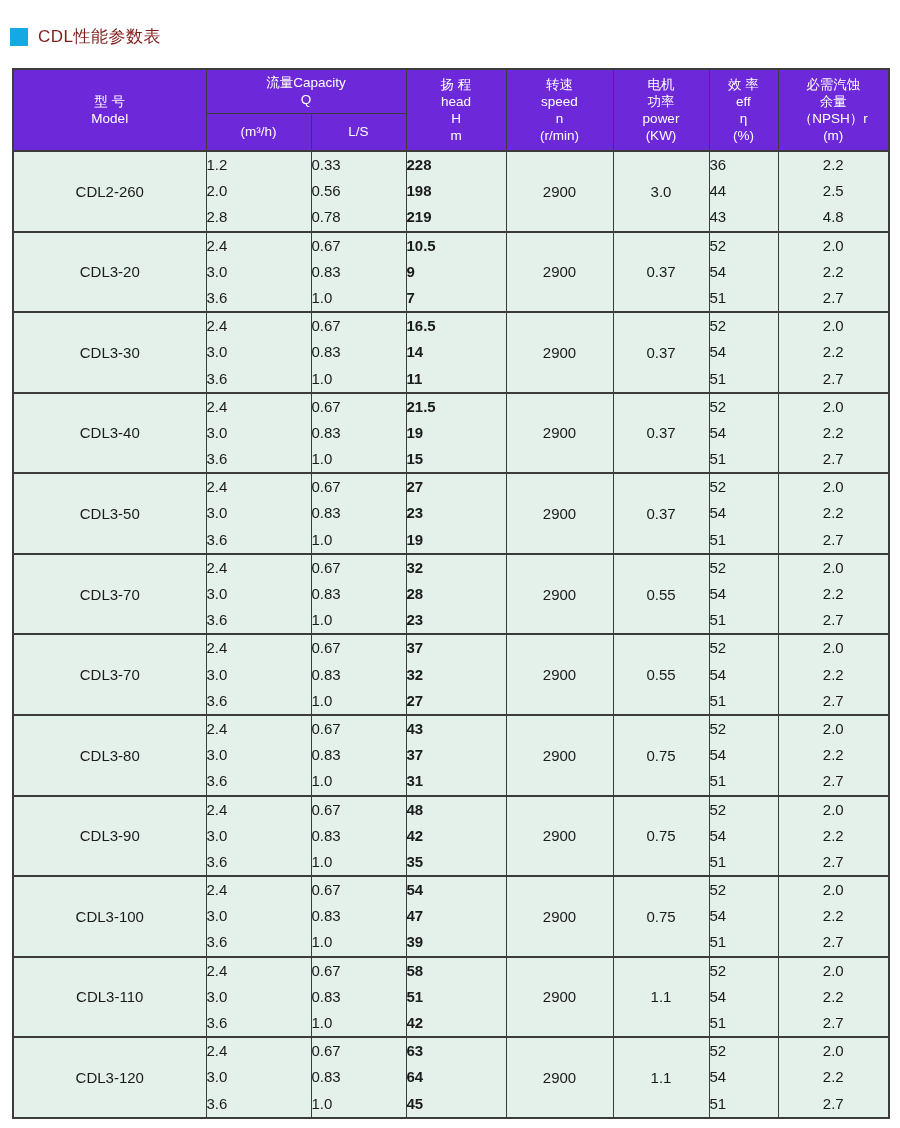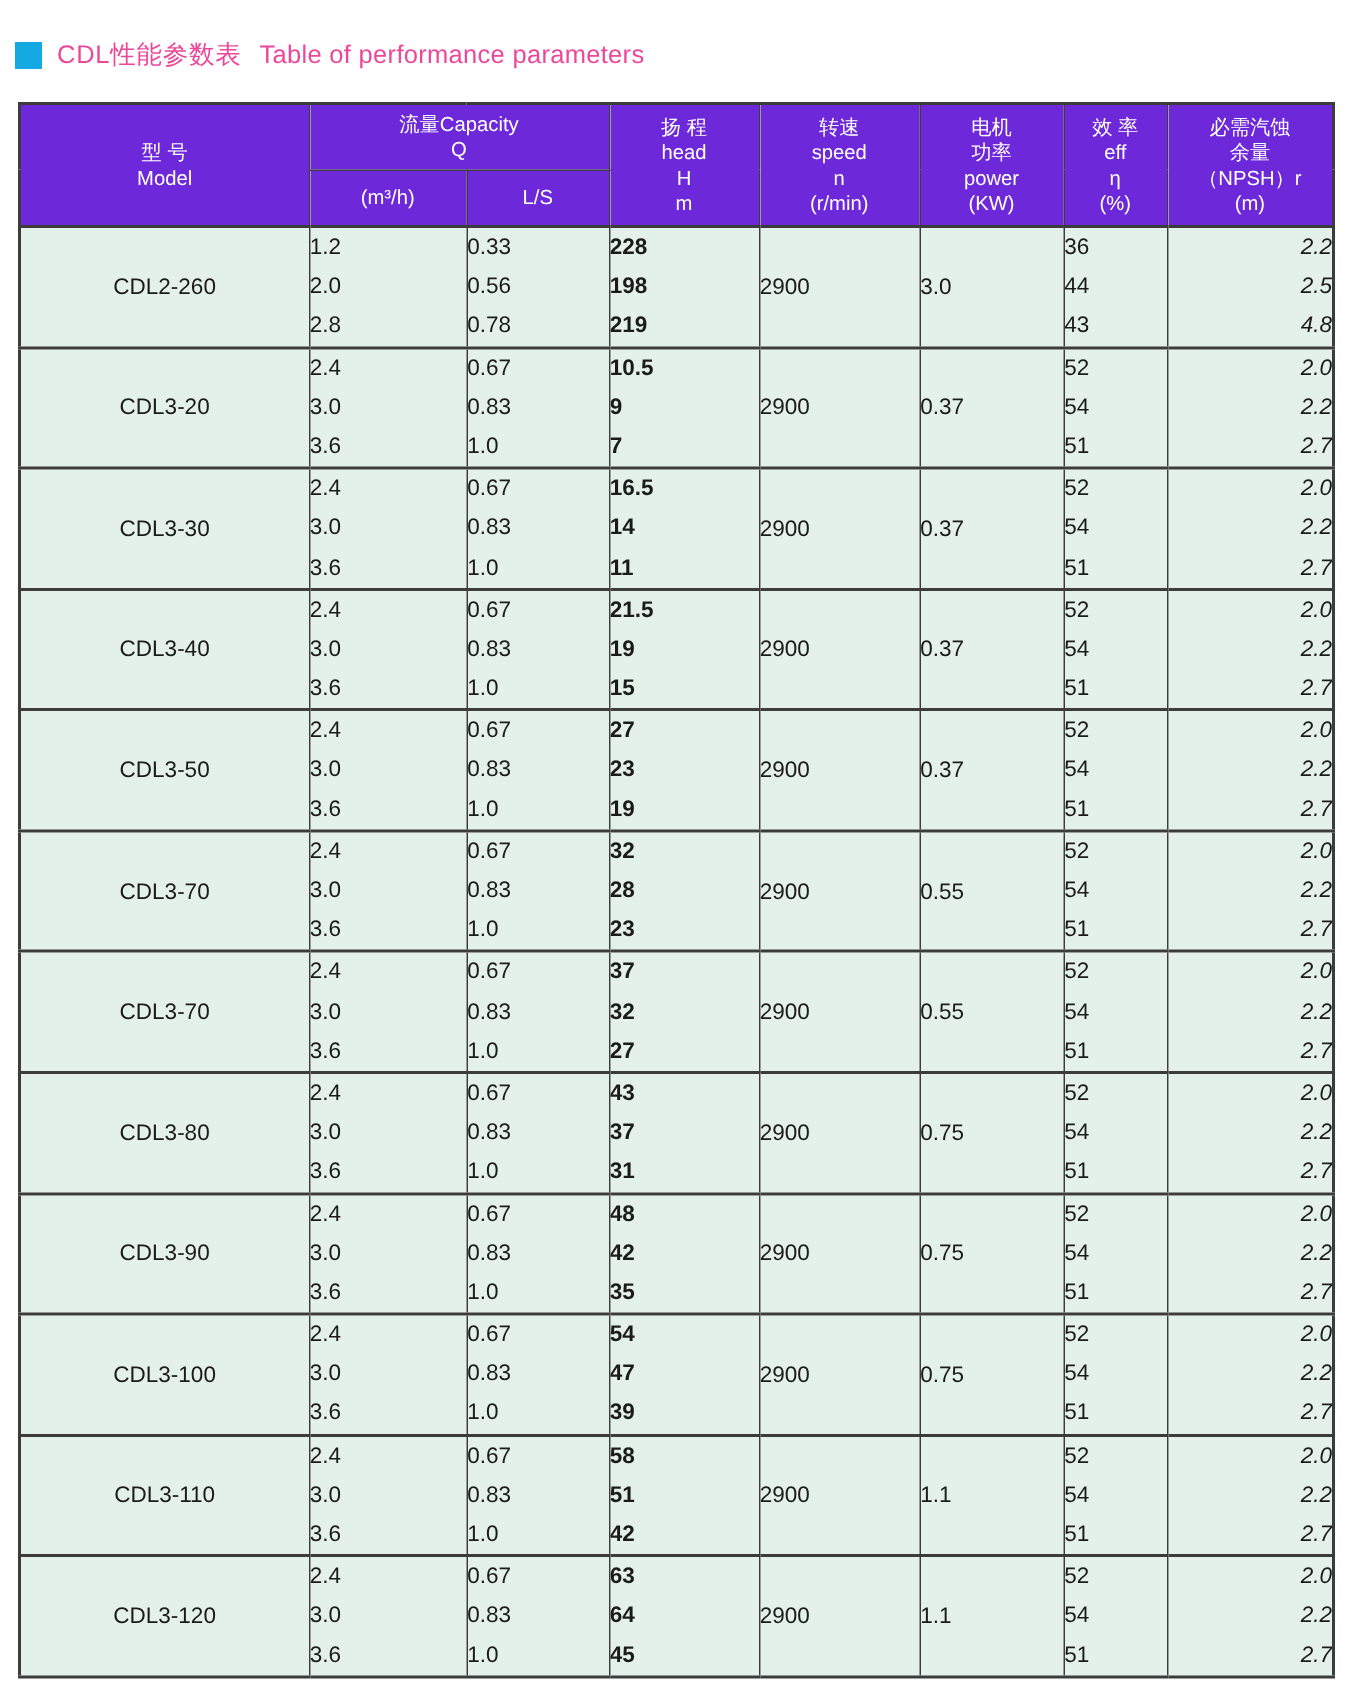--- a/index.html
+++ b/index.html
@@ -12,21 +12,21 @@
     color: #1b1b1b;
   }
   
   .title-row {
     position: absolute;
     left: 10px;
     top: 25px;
     display: flex;
     align-items: center;
     font-size: 17px;
-    color: #ec4899;
+    color: #7f1d1d;
   }
   .bullet {
     width: 18px;
     height: 18px;
     background: #14a9e2;
     margin-right: 10px;
     flex: 0 0 auto;
   }
   .title-zh { margin-right: 12px; letter-spacing: 0.5px; }
   .title-en { letter-spacing: 0.2px; }
@@ -63,36 +63,35 @@
   .perf tbody tr { height: 79.4px; }
   .perf tbody td {
     background: #e4f1eb;
     font-size: 15px;
     vertical-align: middle;
     border-top-width: 2px;
     border-bottom-width: 2px;
   }
   .line { height: 26.2px; line-height: 26.2px; white-space: nowrap; }
   .c-model  { text-align: center; margin-top: 11px; }
-  .c-center { text-align: left; }
+  .c-center { text-align: center; }
   .c-m3h  { text-align: left; padding-left: 23px; }
   .c-ls   { text-align: left; padding-left: 16px; }
   .c-head { text-align: left; padding-left: 15px; font-weight: bold; }
   .c-eff  { text-align: left; padding-left: 12px; }
-  .c-npsh { text-align: right; padding-left: 28px; font-style: italic; }
+  .c-npsh { text-align: center; padding-left: 28px; }
 </style>
 </head>
 <body>
 
 <div class="page">
 
   <div class="title-row">
     <span class="bullet"></span>
     <span class="title-zh">CDL性能参数表</span>
-    <span class="title-en">Table of performance parameters</span>
   </div>
 
   <table class="perf">
     <colgroup>
       <col style="width:193px">
         <col style="width:105px">
         <col style="width:95px">
         <col style="width:100px">
       <col style="width:107px">
         <col style="width:96px">

